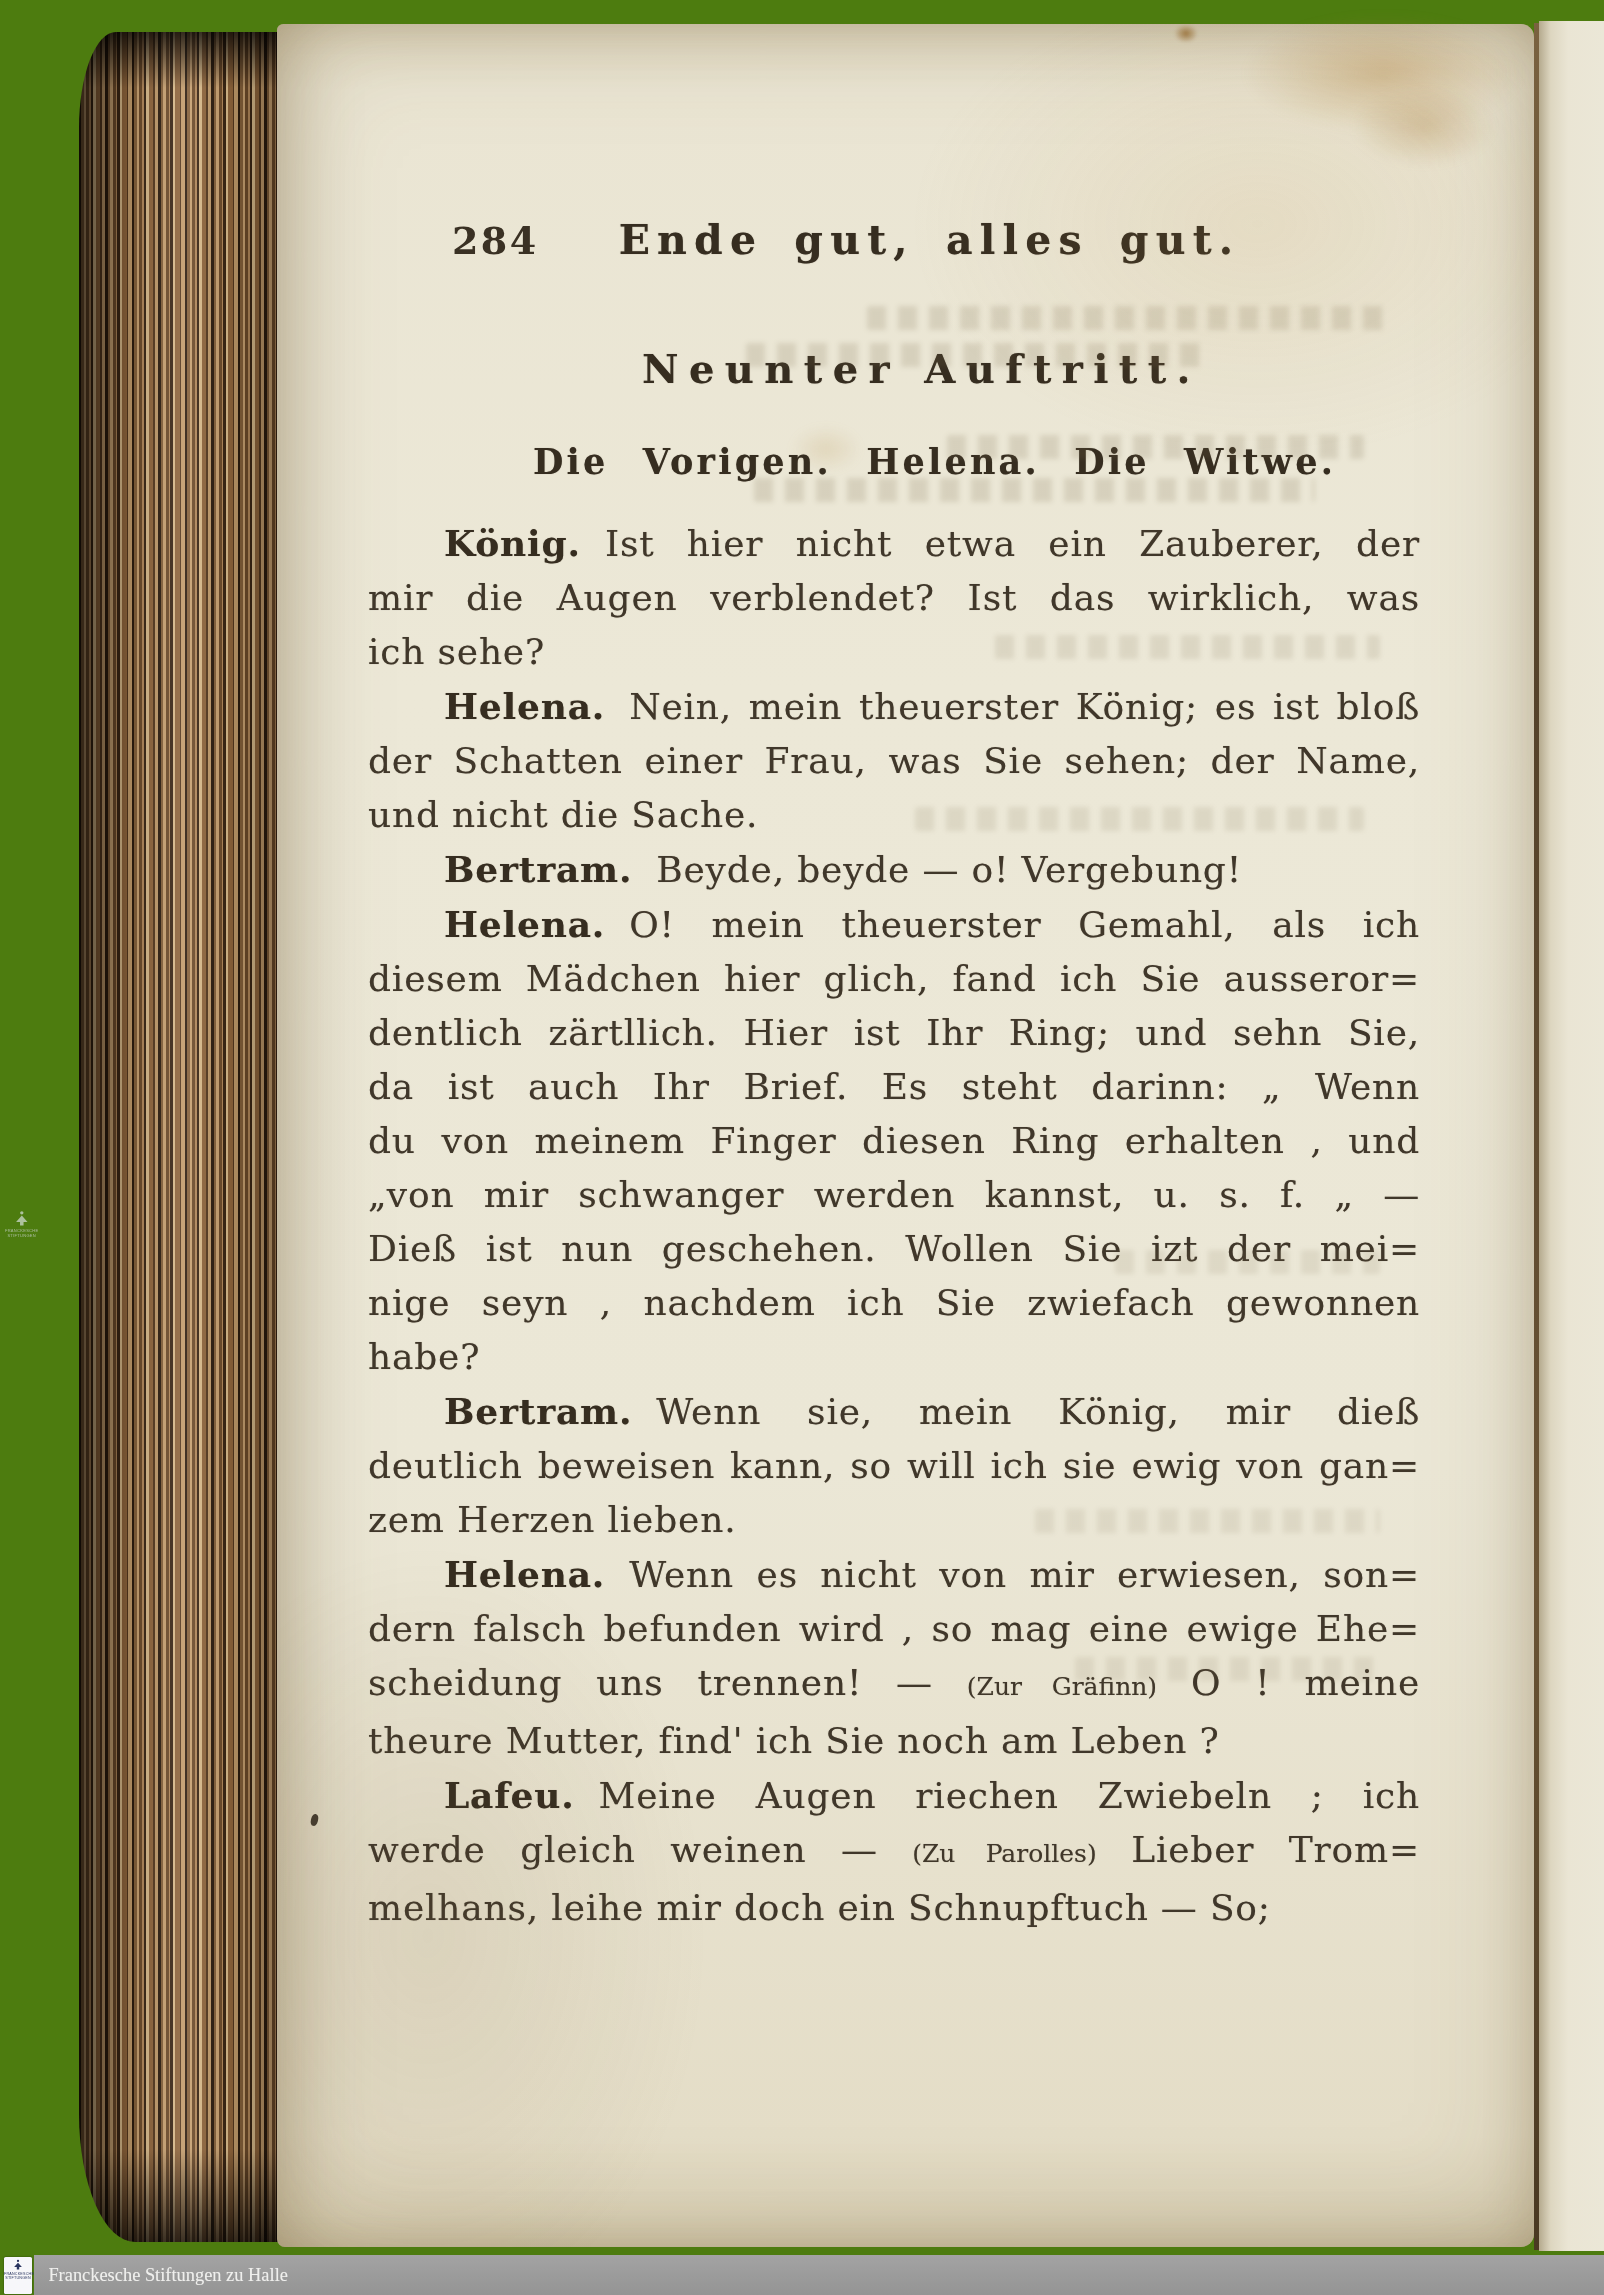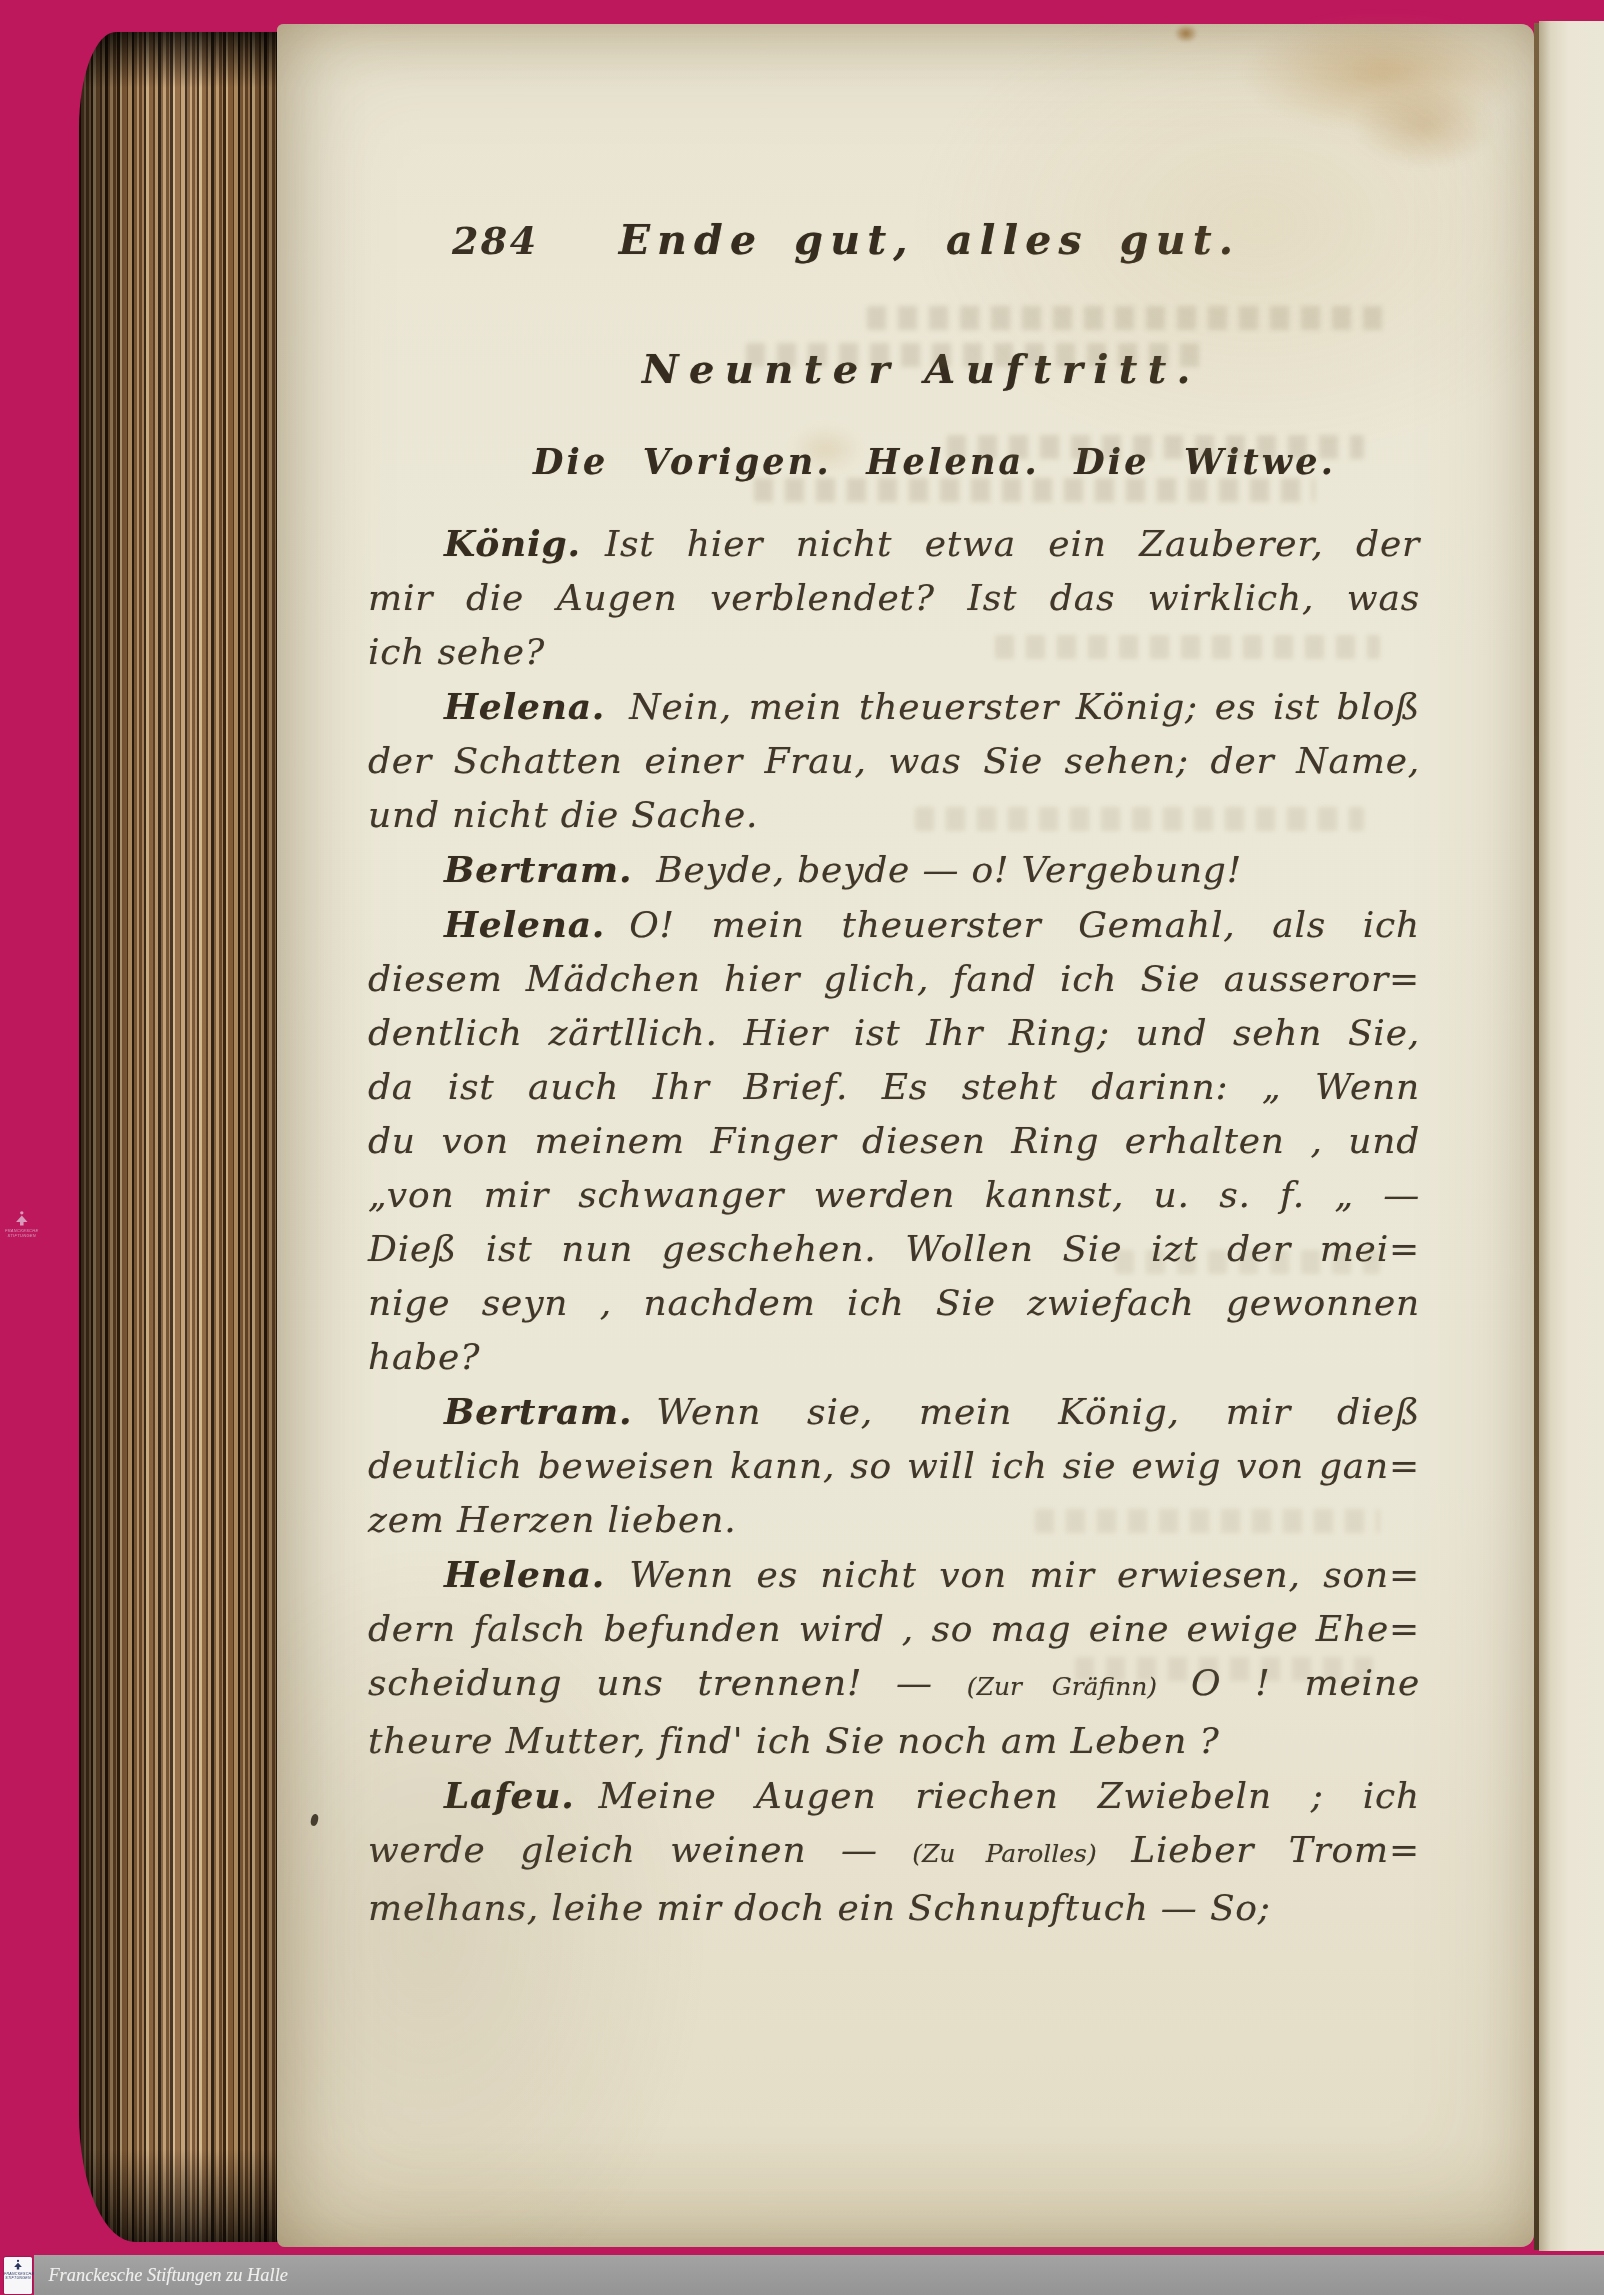--- a/index.html
+++ b/index.html
@@ -1,17 +1,17 @@
 <!DOCTYPE html>
 <html style="font-size:13px"><head>
 <meta charset="utf-8">
 <style>
   html,body{margin:0;padding:0;background:#000;}
-  .stage{position:relative;width:1604px;height:2295px;background:#be185d;overflow:hidden;
-         font-family:"DejaVu Serif","Liberation Serif",serif;font-style:italic;}
+  .stage{position:relative;width:1604px;height:2295px;background:#4d7c0f;overflow:hidden;
+         font-family:"DejaVu Serif","Liberation Serif",serif;}
 
   
   .fore-edge{position:absolute;left:79px;top:32px;width:201px;height:2210px;
     border-radius:37px 0 0 56px / 96px 0 0 128px;
     background:
       linear-gradient(180deg,rgba(0,0,0,.75) 0,rgba(0,0,0,0) 56px,rgba(0,0,0,0) 2117px,rgba(0,0,0,.7) 100%),
       linear-gradient(90deg,rgba(0,0,0,.62) 0,rgba(0,0,0,.12) 26%,rgba(255,255,255,.10) 52%,rgba(0,0,0,.08) 74%,rgba(0,0,0,.30) 100%),
       repeating-linear-gradient(90deg,
         #2c1c0e 0 2.4px,#84603a 2.4px 4.8px,#c8a171 4.8px 7.2px,#6d4b2a 7.2px 10.4px,
         #b3885a 10.4px 12px,#3b2614 12px 14.4px,#d9ba8a 14.4px 17px,#8f653c 17px 21px,

